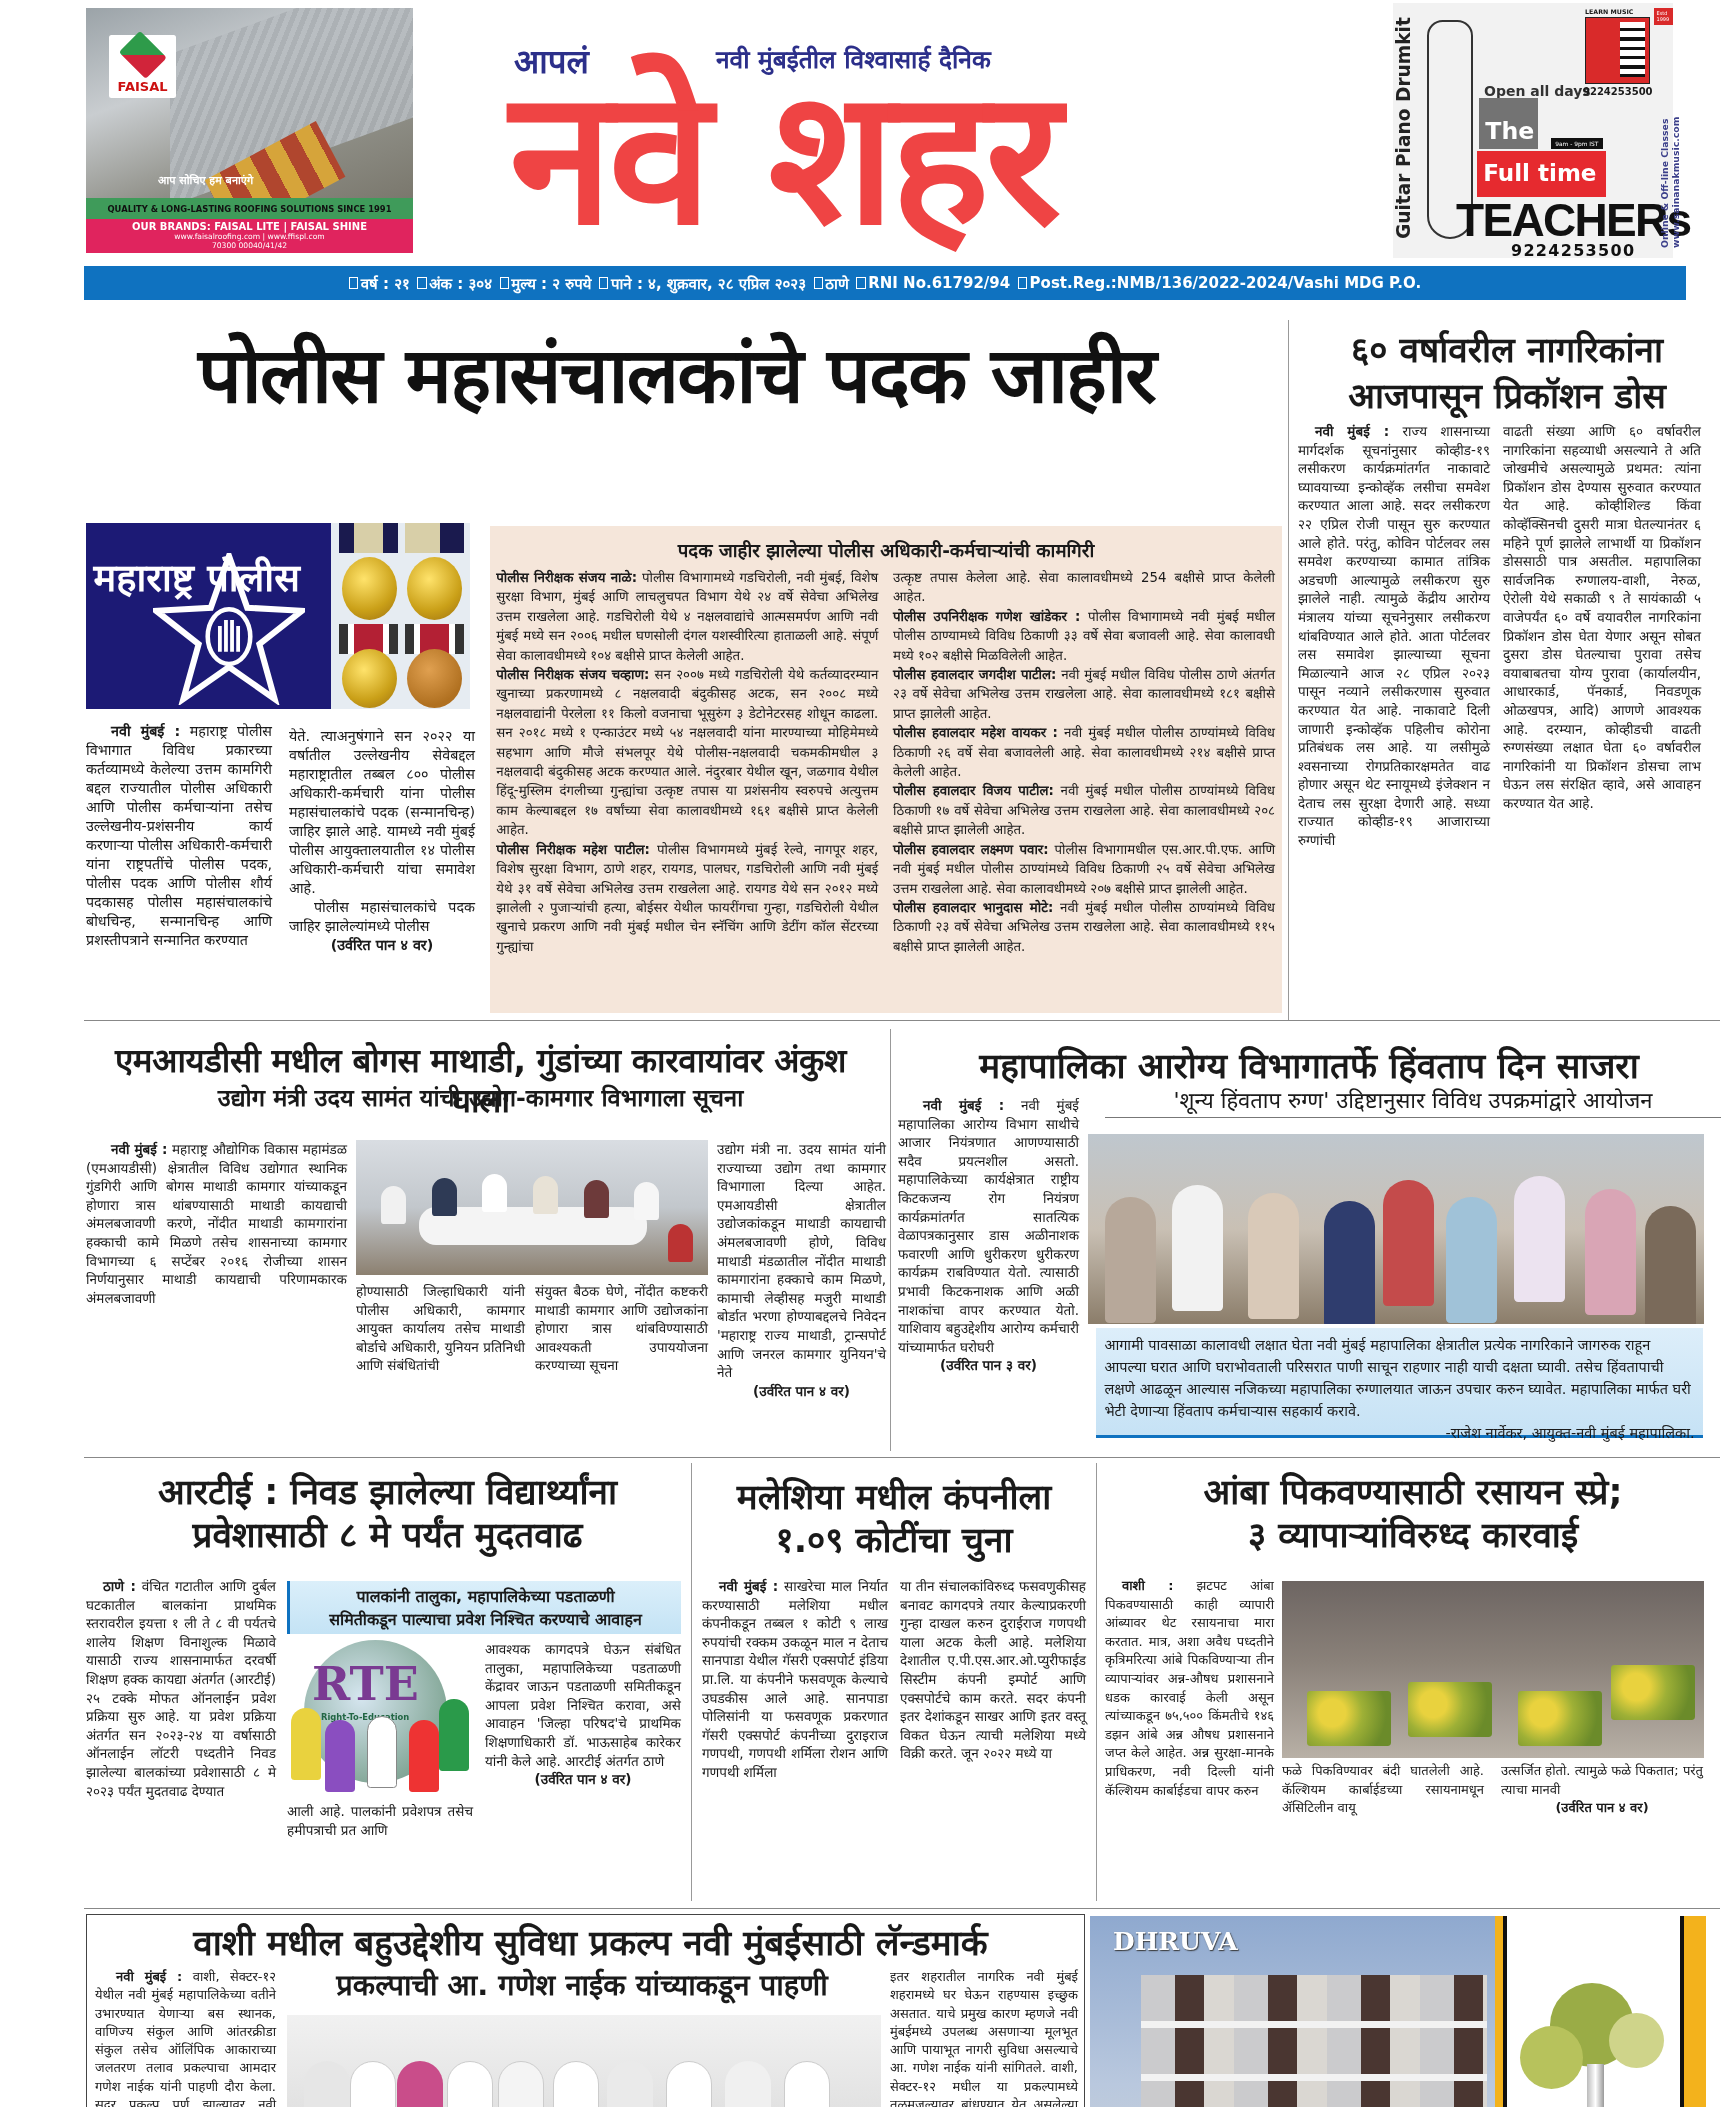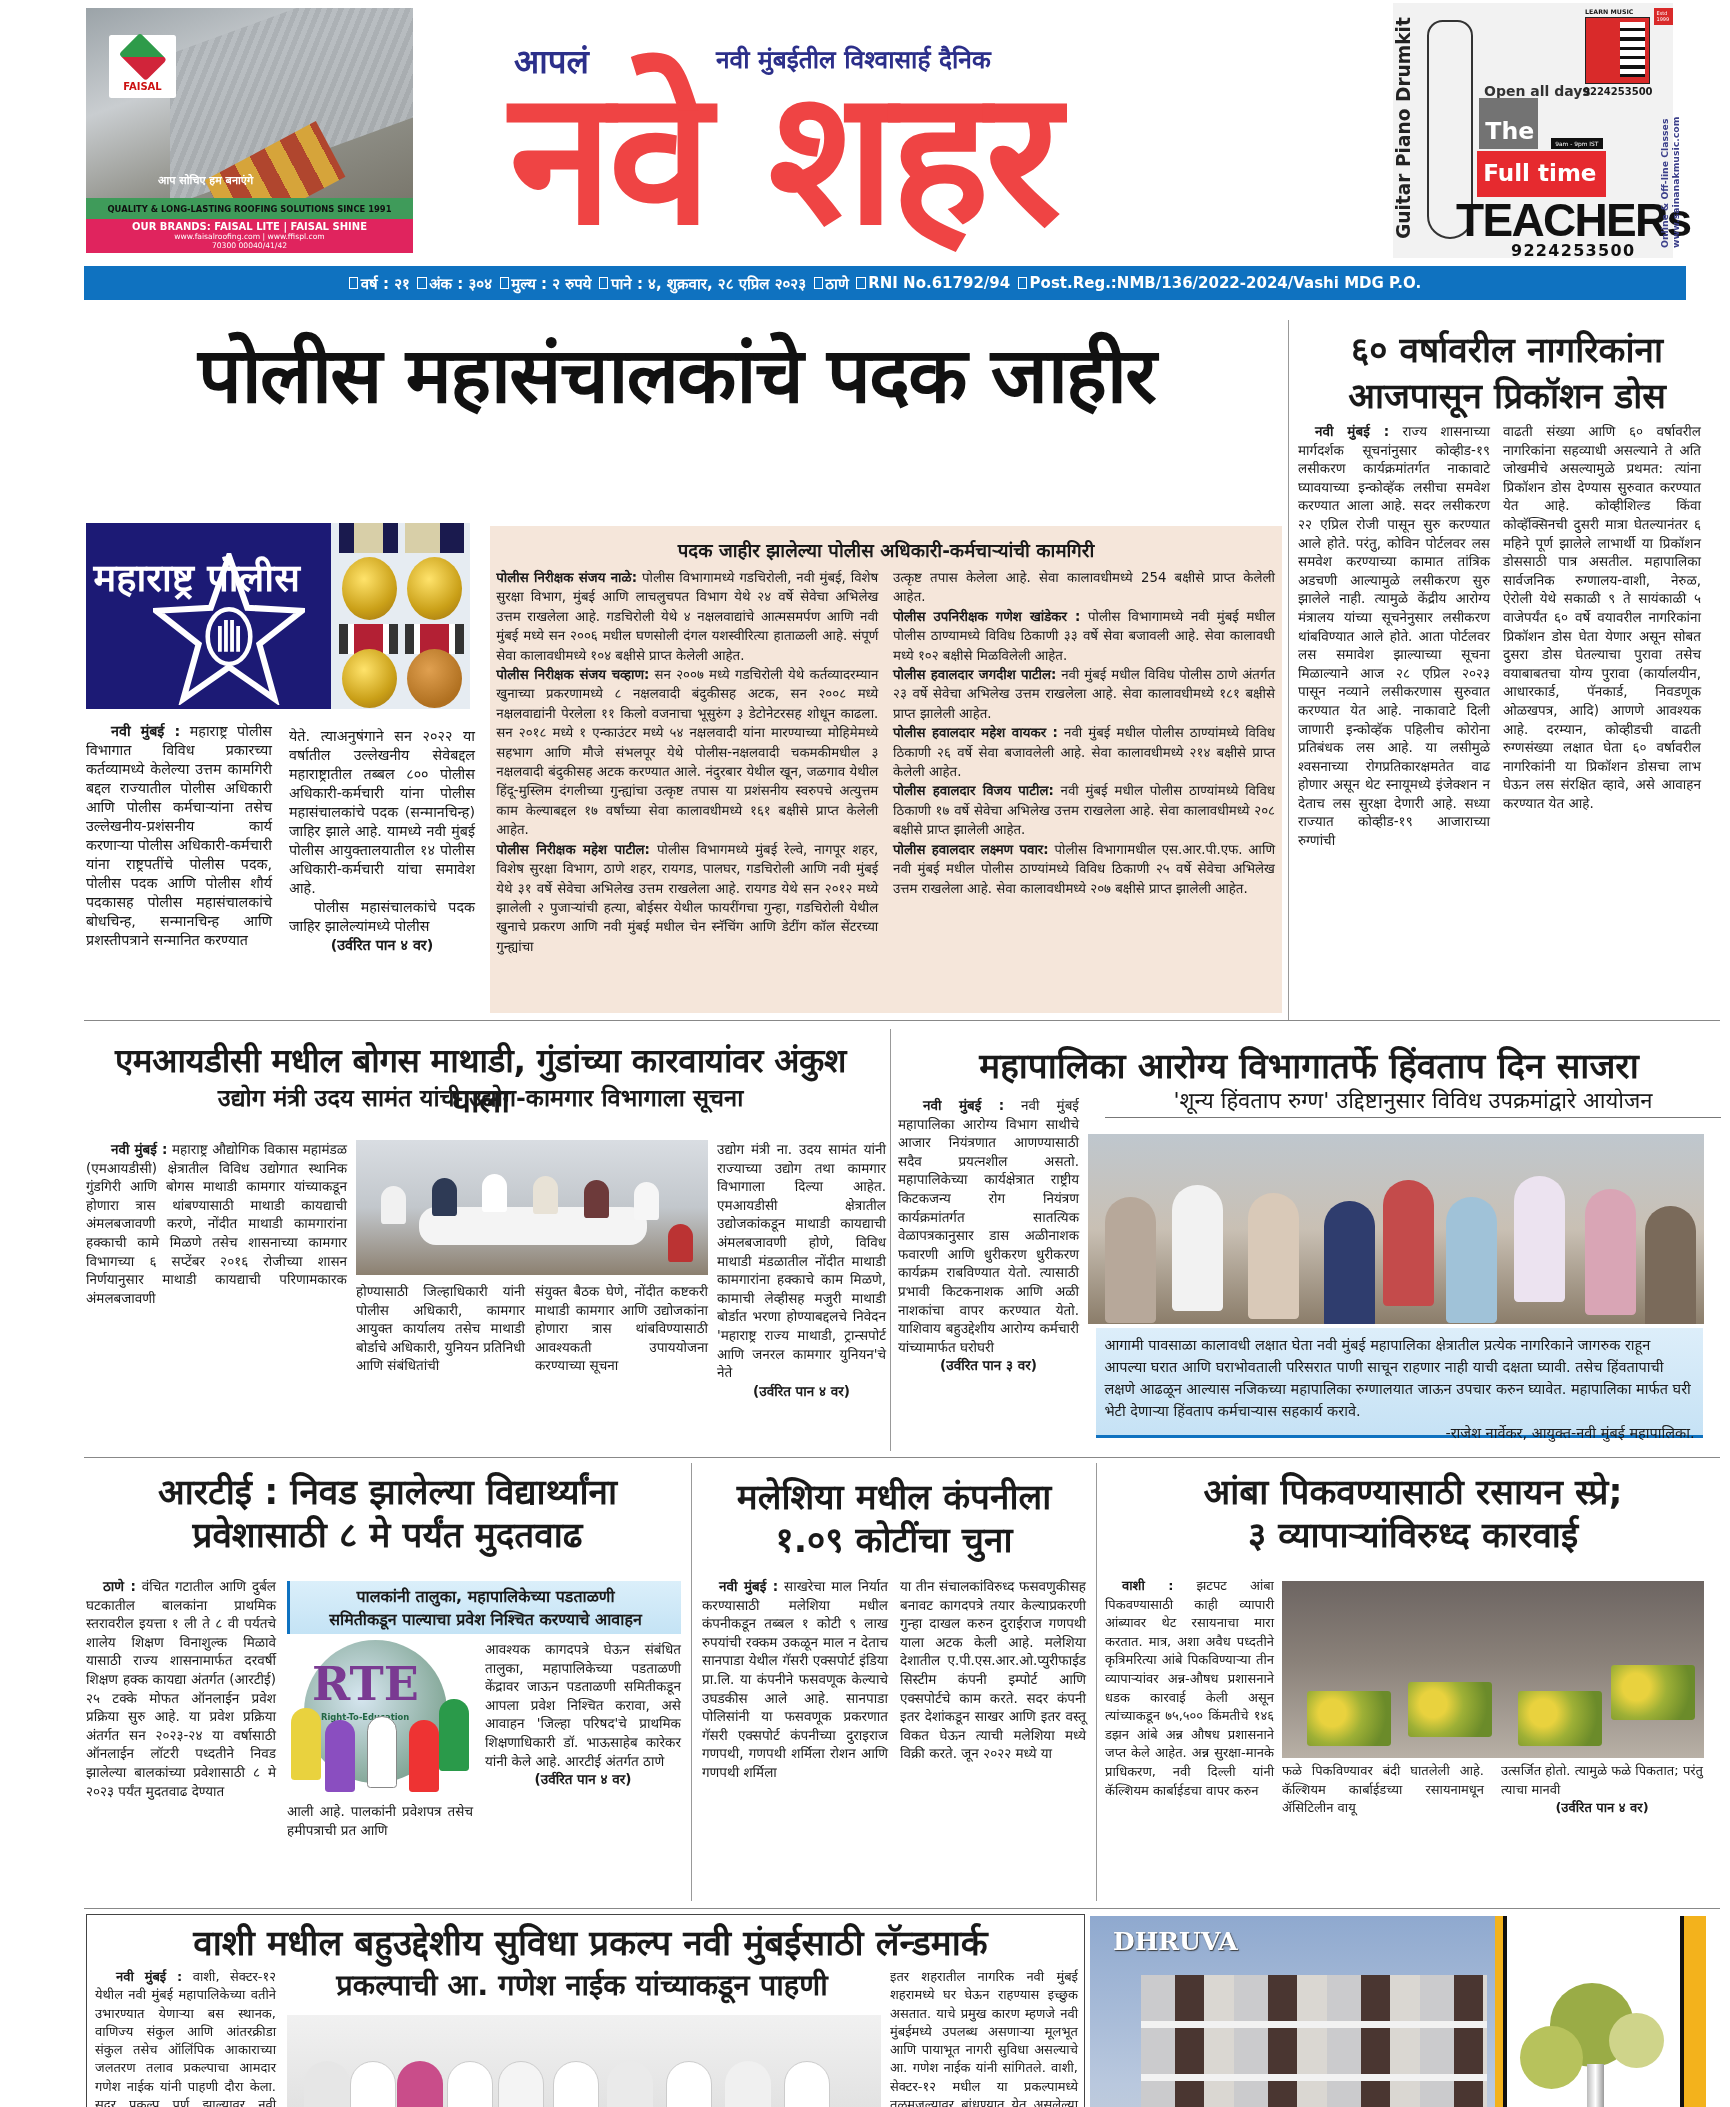--- a/index.html
+++ b/index.html
@@ -4,21 +4,21 @@
 <style>
   * { box-sizing: border-box; margin: 0; padding: 0; }
   html, body { width: 1731px; height: 2506px; background: #ffffff; overflow: hidden; }
   body { font-family: "DejaVu Sans", "Liberation Sans", sans-serif; color: #1a1a1a; position: relative; }
   .abs { position: absolute; }
 
   
   .ad-faisal { left: 86px; top: 8.4px; width: 327px; height: 245px; background: linear-gradient(160deg,#9ba3a8 0%,#c9cdd0 30%,#8e8e86 60%,#6e6a5e 100%); overflow: hidden; }
   .ad-faisal .logo { position: absolute; left: 23px; top: 27px; width: 67px; height: 63px; background: #fff; border-radius: 2.5px; display:flex; flex-direction:column; align-items:center; justify-content:center; }
   .ad-faisal .logo .mark { width: 38px; height: 29.5px; background: linear-gradient(135deg,#2e9b4a 50%,#d1243a 50%); transform: rotate(45deg); border-radius: 3.4px; }
-  .ad-faisal .logo span { font-weight: bold; color: #c11; font-size: 10px; margin-top: 9px; }
+  .ad-faisal .logo span { font-weight: bold; color: #c11; font-size: 13px; margin-top: 9px; }
   .ad-faisal .roof { position:absolute; left:84px; top:0; width:253px; height:152px; background: repeating-linear-gradient(115deg,#b7bcc0 0 5.9px,#a9aeb2 5.9px 11.8px); transform: skewY(-20deg); opacity:.9;}
   .ad-faisal .truck { position:absolute; left:126px; top:139px; width:126px; height:63px; background: repeating-linear-gradient(90deg,#d6a43a 0 17px,#b0462e 17px 34px); transform: rotate(-28deg); }
   .ad-faisal .tag { position:absolute; left:72px; top:164px; color:#fff; font-size:11px; font-weight:bold; }
   .ad-faisal .green { position:absolute; left:0; top:190px; width:100%; height:21px; background:#3f9b5a; color:#111; font-weight:bold; font-size:8.4px; display:flex; align-items:center; justify-content:center; }
   .ad-faisal .pink { position:absolute; left:0; top:211px; width:100%; height:35px; background:#e0245e; color:#fff; text-align:center; font-size:7.6px; padding-top:2.5px; line-height:9.3px; }
   .ad-faisal .pink b { font-size: 10px; }
 
   .masthead { left: 497px; top: 8.4px; width: 793px; height: 249px; }
   .masthead .aapla { position:absolute; left: 17px; top: 29.5px; font-size: 33px; color: #2c2f8a; font-weight: bold; }
   .masthead .tagline { position:absolute; left: 219px; top: 34px; font-size: 24.5px; color: #2c2f8a; font-weight: bold; white-space: nowrap; }
@@ -226,20 +226,21 @@
     <div><b>पोलीस निरीक्षक संजय चव्हाण:</b><span> सन २००७ मध्ये गडचिरोली येथे कर्तव्यादरम्यान खुनाच्या प्रकरणामध्ये ८ नक्षलवादी बंदुकीसह अटक, सन २००८ मध्ये नक्षलवाद्यांनी पेरलेला ११ किलो वजनाचा भूसुरुंग ३ डेटोनेटरसह शोधून काढला. सन २०१८ मध्ये १ एन्काउंटर मध्ये ५४ नक्षलवादी यांना मारण्याच्या मोहिमेमध्ये सहभाग आणि मौजे संभलपूर येथे पोलीस-नक्षलवादी चकमकीमधील ३ नक्षलवादी बंदुकीसह अटक करण्यात आले. नंदुरबार येथील खून, जळगाव येथील हिंदू-मुस्लिम दंगलीच्या गुन्ह्यांचा उत्कृष्ट तपास या प्रशंसनीय स्वरुपचे अत्युत्तम काम केल्याबद्दल १७ वर्षांच्या सेवा कालावधीमध्ये १६१ बक्षीसे प्राप्त केलेली आहेत.</span></div>
     <div><b>पोलीस निरीक्षक महेश पाटील:</b><span> पोलीस विभागमध्ये मुंबई रेल्वे, नागपूर शहर, विशेष सुरक्षा विभाग, ठाणे शहर, रायगड, पालघर, गडचिरोली आणि नवी मुंबई येथे ३१ वर्षे सेवेचा अभिलेख उत्तम राखलेला आहे. रायगड येथे सन २०१२ मध्ये झालेली २ पुजाऱ्यांची हत्या, बोईसर येथील फायरींगचा गुन्हा, गडचिरोली येथील खुनाचे प्रकरण आणि नवी मुंबई मधील चेन स्नॅचिंग आणि डेटींग कॉल सेंटरच्या गुन्ह्यांचा</span></div>
   </div>
   <div class="col" style="left:403px;">
     <div><span>उत्कृष्ट तपास केलेला आहे. सेवा कालावधीमध्ये 254 बक्षीसे प्राप्त केलेली आहेत.</span></div>
     <div><b>पोलीस उपनिरीक्षक गणेश खांडेकर :</b><span> पोलीस विभागामध्ये नवी मुंबई मधील पोलीस ठाण्यामध्ये विविध ठिकाणी ३३ वर्षे सेवा बजावली आहे. सेवा कालावधी मध्ये १०२ बक्षीसे मिळविलेली आहेत.</span></div>
     <div><b>पोलीस हवालदार जगदीश पाटील:</b><span> नवी मुंबई मधील विविध पोलीस ठाणे अंतर्गत २३ वर्षे सेवेचा अभिलेख उत्तम राखलेला आहे. सेवा कालावधीमध्ये १८१ बक्षीसे प्राप्त झालेली आहेत.</span></div>
     <div><b>पोलीस हवालदार महेश वायकर :</b><span> नवी मुंबई मधील पोलीस ठाण्यांमध्ये विविध ठिकाणी २६ वर्षे सेवा बजावलेली आहे. सेवा कालावधीमध्ये २१४ बक्षीसे प्राप्त केलेली आहेत.</span></div>
     <div><b>पोलीस हवालदार विजय पाटील:</b><span> नवी मुंबई मधील पोलीस ठाण्यांमध्ये विविध ठिकाणी १७ वर्षे सेवेचा अभिलेख उत्तम राखलेला आहे. सेवा कालावधीमध्ये २०८ बक्षीसे प्राप्त झालेली आहेत.</span></div>
     <div><b>पोलीस हवालदार लक्ष्मण पवार:</b><span> पोलीस विभागामधील एस.आर.पी.एफ. आणि नवी मुंबई मधील पोलीस ठाण्यांमध्ये विविध ठिकाणी २५ वर्षे सेवेचा अभिलेख उत्तम राखलेला आहे. सेवा कालावधीमध्ये २०७ बक्षीसे प्राप्त झालेली आहेत.</span></div>
+    <div><b>पोलीस हवालदार भानुदास मोटे:</b><span> नवी मुंबई मधील पोलीस ठाण्यांमध्ये विविध ठिकाणी २३ वर्षे सेवेचा अभिलेख उत्तम राखलेला आहे. सेवा कालावधीमध्ये ११५ बक्षीसे प्राप्त झालेली आहेत.</span></div>
   </div>
 </div>
 
 <div class="abs vr" style="left:1288px;top:320px;height:700px;"></div>
 
 <div class="abs side-head">
   <div>६० वर्षावरील नागरिकांना</div>
   <div>आजपासून प्रिकॉशन डोस</div>
 </div>
 <div class="abs body-col" style="left:1298px;top:422px;width:192px;font-size:13.5px;line-height:18.6px;">

